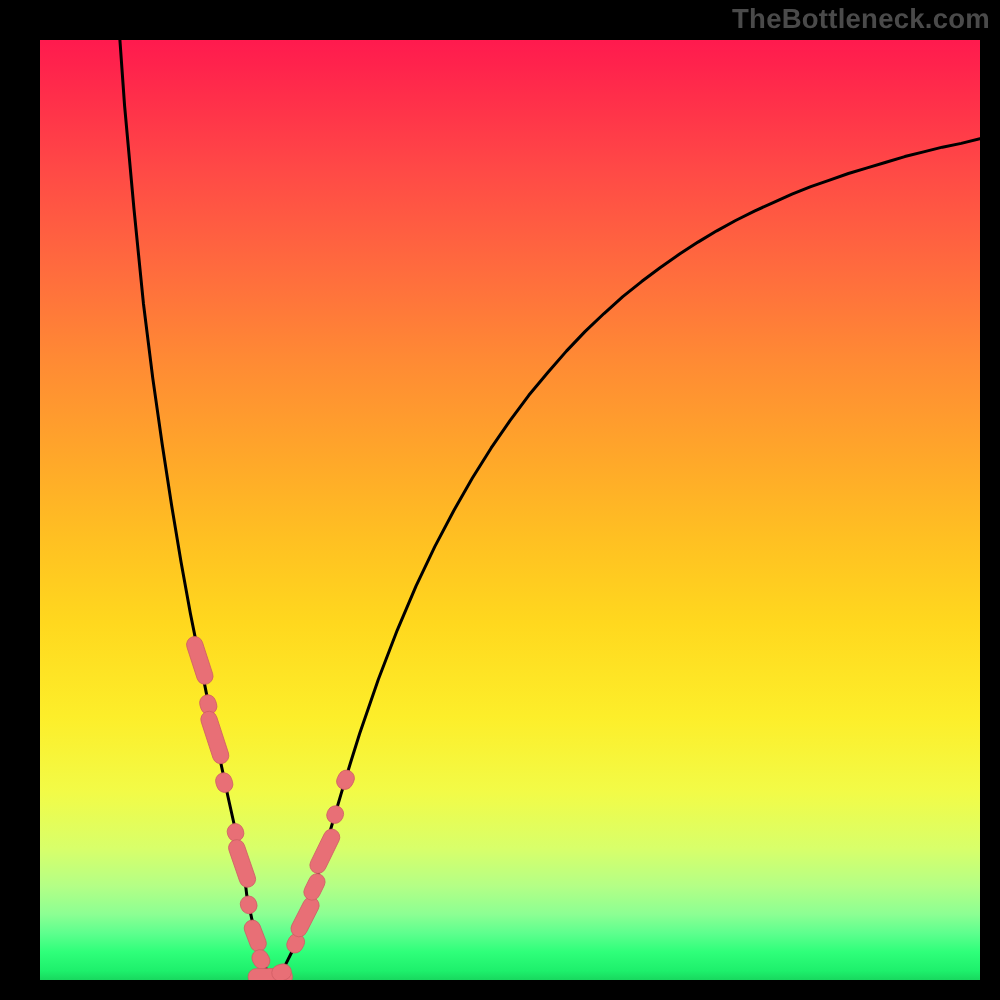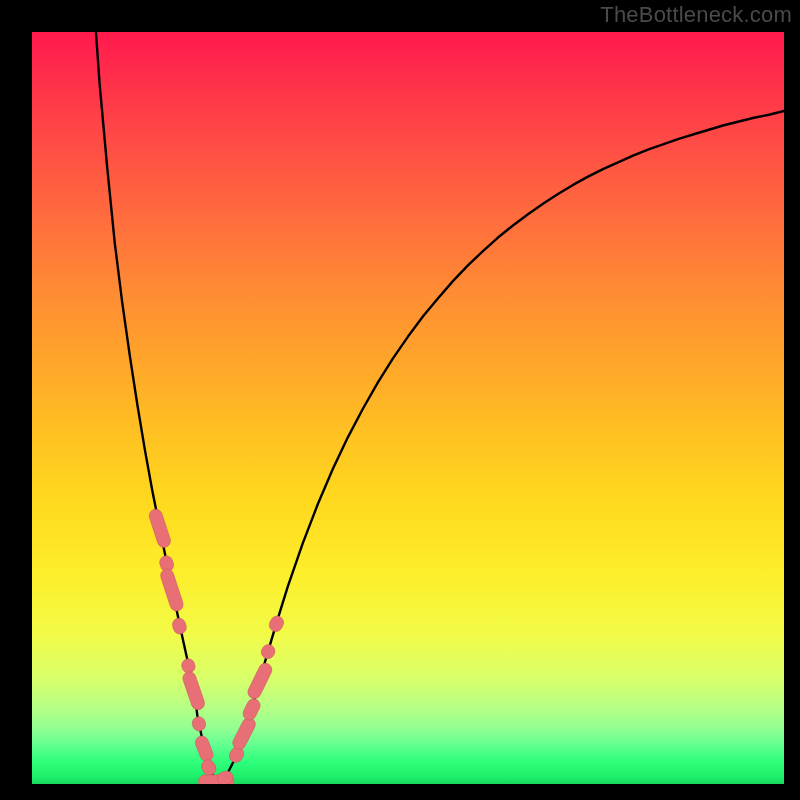--- a/index.html
+++ b/index.html
@@ -50,21 +50,21 @@
       #1ef06c 99%,
       #18d85e 100%
     );
   }
   .watermark {
     position: absolute;
     top: 2px;
     right: 8px;
     color: #4a4a4a;
     font-size: 22px;
-    font-weight: 400;
+    font-weight: 700;
     letter-spacing: 0.2px;
     user-select: none;
   }
   svg.curve {
     position: absolute;
     left: 0; top: 0;
     width: 100%;
     height: 100%;
   }
 </style>

